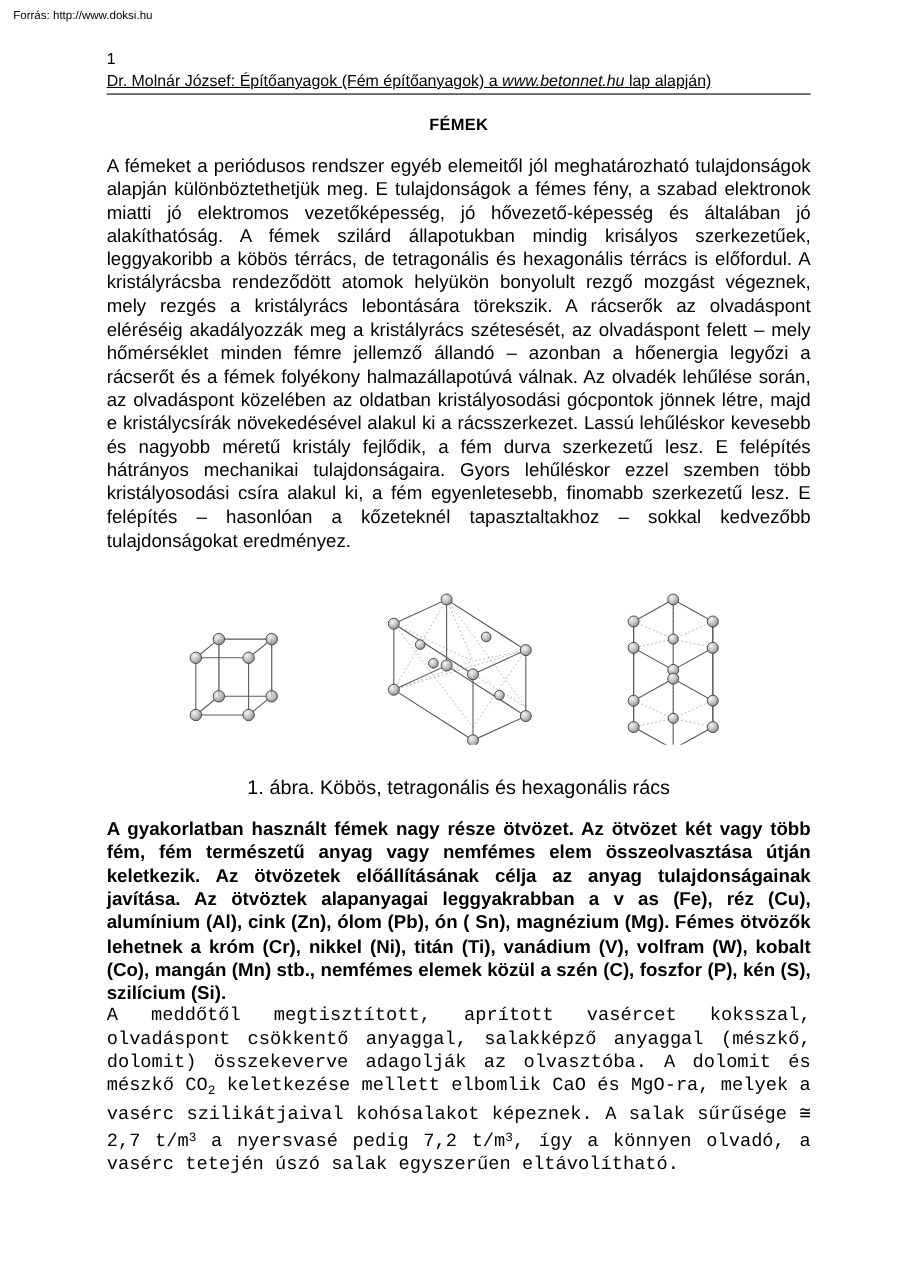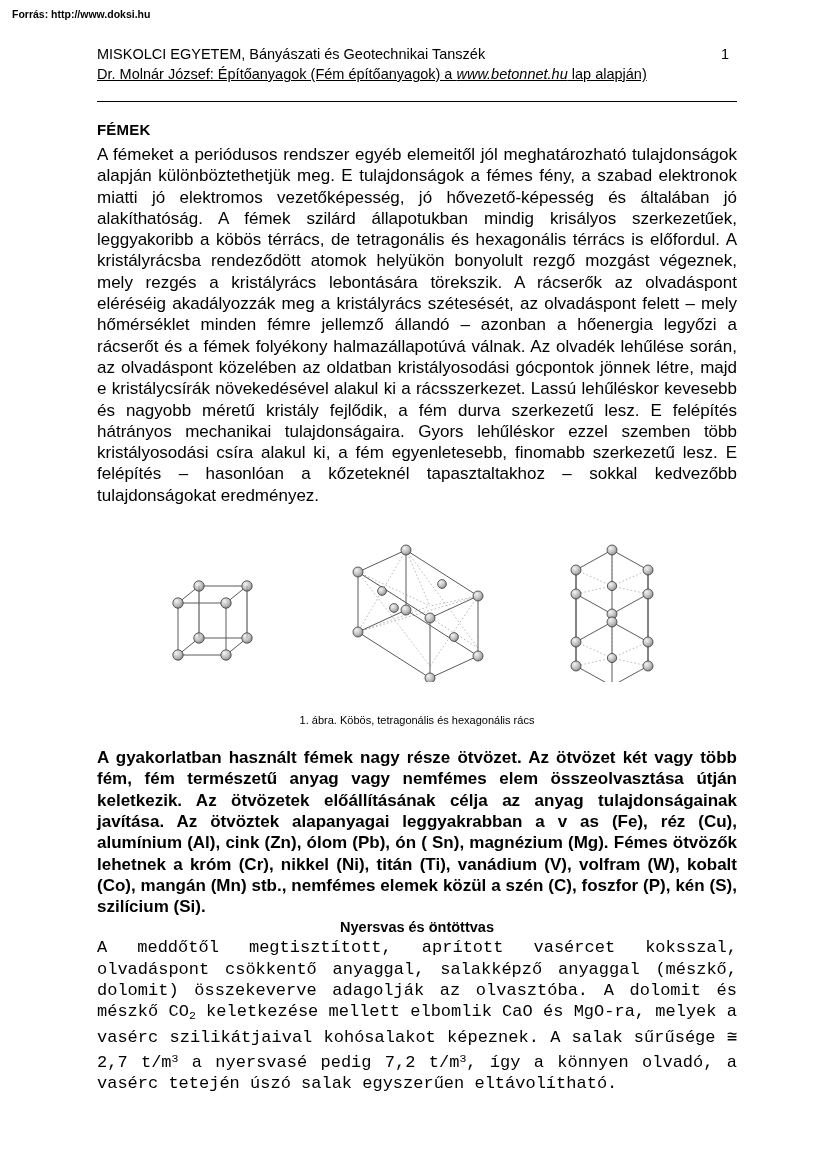--- a/index.html
+++ b/index.html
@@ -19,21 +19,20 @@
 
   
   .source-line {
     position: absolute;
     top: 8px;
     left: 12px;
     font-size: 10.5px;
     line-height: 13px;
     color: #000;
     white-space: nowrap;
-    font-weight: bold;
   }
 
   
   .page {
     position: absolute;
     left: 97px;
     top: 44px;
     width: 640px;
   }
 
@@ -48,31 +47,32 @@
     align-items: baseline;
     font-size: 14.5px;
     line-height: 20px;
   }
   .header-inst { white-space: nowrap; }
   .header-pageno { padding-right: 8px; }
   .header-row-2 {
     font-size: 14.5px;
     line-height: 20px;
     border-bottom: 1.3px solid #000;
-    padding-bottom: 17px;
+    padding-bottom: 1px;
     white-space: nowrap;
   }
   .header-row-2 .underlined { text-decoration: underline; }
   .header-row-2 .ital { font-style: italic; }
 
   
   h1.doc-title {
     font-size: 15px;
     font-weight: bold;
-    margin: 18px 0 4px 0;
+    text-align: center;
+    margin: 18px 0 16px 0;
     line-height: 20px;
     letter-spacing: 0.2px;
   }
   h2.section-title {
     font-size: 14.5px;
     font-weight: bold;
     text-align: center;
     margin: 0;
     line-height: 20px;
   }
@@ -102,36 +102,35 @@
   }
   .figure-row {
     display: flex;
     align-items: flex-end;
     justify-content: center;
     height: 150px;
     gap: 44px;
   }
   .lattice-holder { display: block; }
   figcaption.fig-caption {
-    font-size: 11px;
+    font-size: 18px;
     line-height: 21px;
     text-align: center;
     margin-top: 24px;
   }
 </style>
 </head>
 <body>
 
 <div class="source-line">Forrás: http://www.doksi.hu</div>
 
 <div class="page">
 
   <div class="doc-header">
     <div class="header-row-1">
-      <span class="header-inst">MISKOLCI EGYETEM, Bányászati és Geotechnikai Tanszék</span>
       <span class="header-pageno">1</span>
     </div>
     <div class="header-row-2">
       <span class="underlined">Dr. Molnár József: Építőanyagok (Fém építőanyagok) a </span><span class="underlined ital">www.betonnet.hu</span><span class="underlined"> lap alapján)</span>
     </div>
   </div>
 
   <h1 class="doc-title">FÉMEK</h1>
 
   <p class="body-par sp-par-1">A fémeket a periódusos rendszer egyéb elemeitől jól meghatározható tulajdonságok alapján különböztethetjük meg. E tulajdonságok a fémes fény, a szabad elektronok miatti jó elektromos vezetőképesség, jó hővezető-képesség és általában jó alakíthatóság. A fémek szilárd állapotukban mindig krisályos szerkezetűek, leggyakoribb a köbös térrács, de tetragonális és hexagonális térrács is előfordul. A kristályrácsba rendeződött atomok helyükön bonyolult rezgő mozgást végeznek, mely rezgés a kristályrács lebontására törekszik. A rácserők az olvadáspont eléréséig akadályozzák meg a kristályrács szétesését, az olvadáspont felett – mely hőmérséklet minden fémre jellemző állandó – azonban a hőenergia legyőzi a rácserőt és a fémek folyékony halmazállapotúvá válnak. Az olvadék lehűlése során, az olvadáspont közelében az oldatban kristályosodási gócpontok jönnek létre, majd e kristálycsírák növekedésével alakul ki a rácsszerkezet. Lassú lehűléskor kevesebb és nagyobb méretű kristály fejlődik, a fém durva szerkezetű lesz. E felépítés hátrányos mechanikai tulajdonságaira. Gyors lehűléskor ezzel szemben több kristályosodási csíra alakul ki, a fém egyenletesebb, finomabb szerkezetű lesz. E felépítés – hasonlóan a kőzeteknél tapasztaltakhoz – sokkal kedvezőbb tulajdonságokat eredményez.</p>
@@ -266,18 +265,17 @@
           </g>
         </svg>
       </span>
 
     </div>
     <figcaption class="fig-caption">1. ábra. Köbös, tetragonális és hexagonális rács</figcaption>
   </figure>
 
   <p class="body-par sp-par-2">A gyakorlatban használt fémek nagy része ötvözet. Az ötvözet két vagy több fém, fém természetű anyag vagy nemfémes elem összeolvasztása útján keletkezik. Az ötvözetek előállításának célja az anyag tulajdonságainak javítása. Az ötvöztek alapanyagai leggyakrabban a v as (Fe), réz (Cu), alumínium (Al), cink (Zn), ólom (Pb), ón ( Sn), magnézium (Mg). Fémes ötvözők lehetnek a króm (Cr), nikkel (Ni), titán (Ti), vanádium (V), volfram (W), kobalt (Co), mangán (Mn) stb., nemfémes elemek közül a szén (C), foszfor (P), kén (S), szilícium (Si).</p>
 
-  <h2 class="section-title sp-head-2">Nyersvas és öntöttvas</h2>
 
 
   <p class="body-par sp-par-4"><span>A meddőtől megtisztított, aprított vasércet koksszal, olvadáspont csökkentő anyaggal, salakképző anyaggal (mészkő, dolomit) összekeverve adagolják az olvasztóba. A dolomit és mészkő CO</span><sub>2</sub><span> keletkezése mellett elbomlik CaO és MgO-ra, melyek a vasérc szilikátjaival kohósalakot képeznek. A salak sűrűsége ≅ 2,7 t/m</span><sup>3</sup><span> a nyersvasé pedig 7,2 t/m</span><sup>3</sup><span>, így a könnyen olvadó, a vasérc tetején úszó salak egyszerűen eltávolítható.</span></p>
 
 </div>
 
 </body></html>

